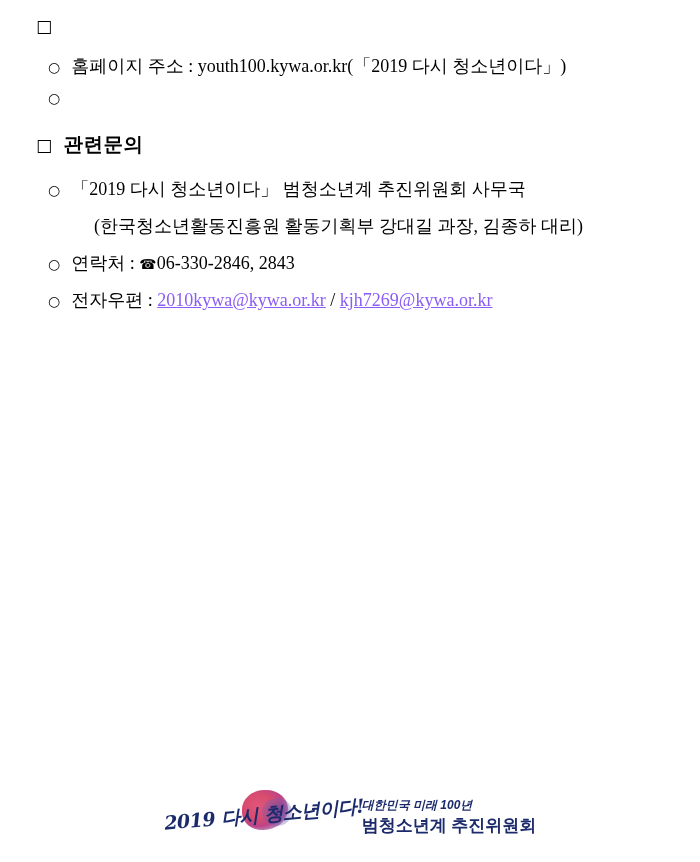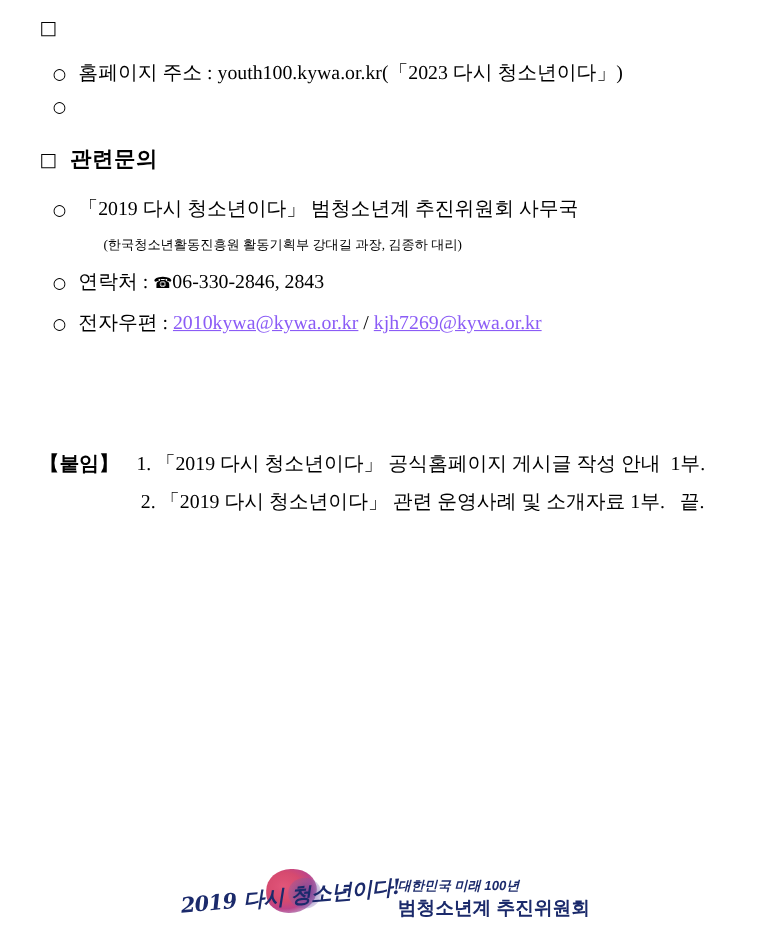--- a/index.html
+++ b/index.html
@@ -57,21 +57,21 @@
     font-family: "DejaVu Sans", sans-serif;
     font-size: 14px;
     margin-right: 11px;
     line-height: 1;
   }
   .item .item-text {
     white-space: pre;
   }
 
   .sub-line {
-    font-size: 12px;
+    font-size: 18px;
     margin-left: 64px;
     white-space: pre;
   }
 
   .gap-a { height: 19px; }
   .gap-b { height: 13px; }
   .gap-c { height: 26px; }
 
   .link {
     color: #8b5cf6;
@@ -187,21 +187,21 @@
 <div class="page">
 
   <div class="section-head">
     <span class="bullet-sq">□</span>
   </div>
 
   <div class="gap-a"></div>
 
   <div class="item">
     <span class="bullet-ci">○</span>
-    <span class="item-text">홈페이지 주소 : youth100.kywa.or.kr(「2023 다시 청소년이다」)</span>
+    <span class="item-text">홈페이지 주소 : youth100.kywa.or.kr(「2019 다시 청소년이다」)</span>
   </div>
 
   <div class="gap-b"></div>
 
   <div class="item">
     <span class="bullet-ci">○</span>
   </div>
 
   <div class="gap-c"></div>
 
@@ -231,31 +231,20 @@
   <div class="gap-b"></div>
 
   <div class="item">
     <span class="bullet-ci">○</span>
     <span class="item-text">전자우편 : </span>
     <span class="item-text link">2010kywa@kywa.or.kr</span>
     <span class="item-text"> / </span>
     <span class="item-text link">kjh7269@kywa.or.kr</span>
   </div>
 
-  <div class="attach">
-    <div class="attach-row">
-      <span class="attach-label">【붙임】</span>
-      <span class="attach-num">1.</span>
-      <span>「2019 다시 청소년이다」 공식홈페이지 게시글 작성 안내  1부.</span>
-    </div>
-    <div class="attach-row second">
-      <span class="attach-num">2.</span>
-      <span>「2019 다시 청소년이다」 관련 운영사례 및 소개자료 1부.   끝.</span>
-    </div>
-  </div>
 
   <div class="footer">
     <div class="footer-inner">
       <div class="logo-mark">
         <div class="logo-blot"></div>
         <div class="logo-blot2"></div>
         <div class="logo-script">2019 다시 청소년이다!</div>
       </div>
       <div class="logo-text">
         <span class="l1">대한민국 미래 100년</span>

